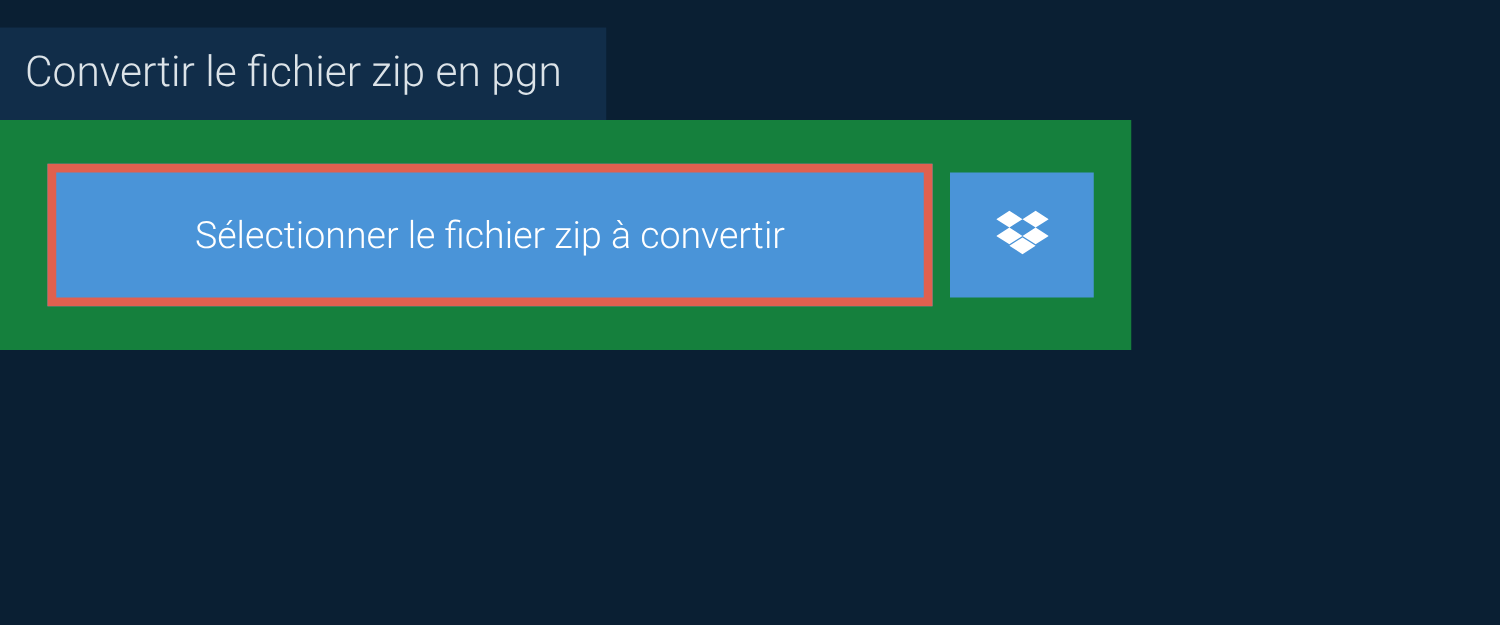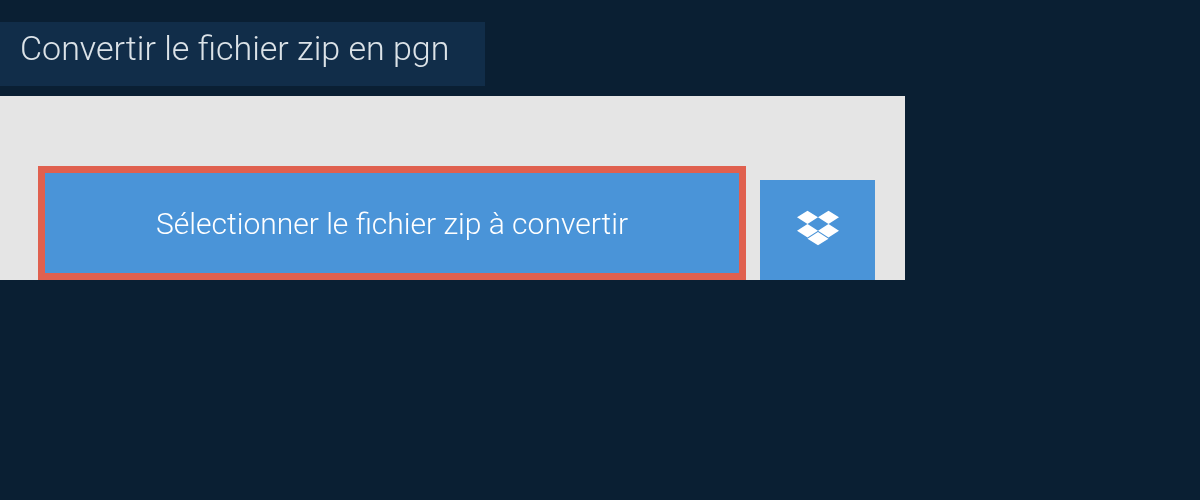--- a/index.html
+++ b/index.html
@@ -17,34 +17,34 @@
     .container {
       position: relative;
       width: 100%;
       height: 100%;
     }
     .title-tab {
       position: absolute;
       left: 0;
       top: 22px;
       background-color: #112d49;
-      padding: 6px 36px 18px 20px;
+      padding: 16px 36px 18px 20px;
       color: #dce3e8;
       font-size: 34px;
       font-weight: 300;
     }
     .panel {
       position: absolute;
       left: 0;
       top: 96px;
       width: 905px;
       height: 184px;
-      background-color: #e5e5e5;
+      background-color: #15803d;
       display: flex;
-      align-items: flex-end;
+      align-items: center;
       gap: 14px;
       padding: 0 30px 0 38px;
     }
     .select-button {
       flex: 0 0 708px;
       height: 114px;
       background-color: #4a94d8;
       border: 7px solid #e0604f;
       color: #ffffff;
       font-size: 30px;

